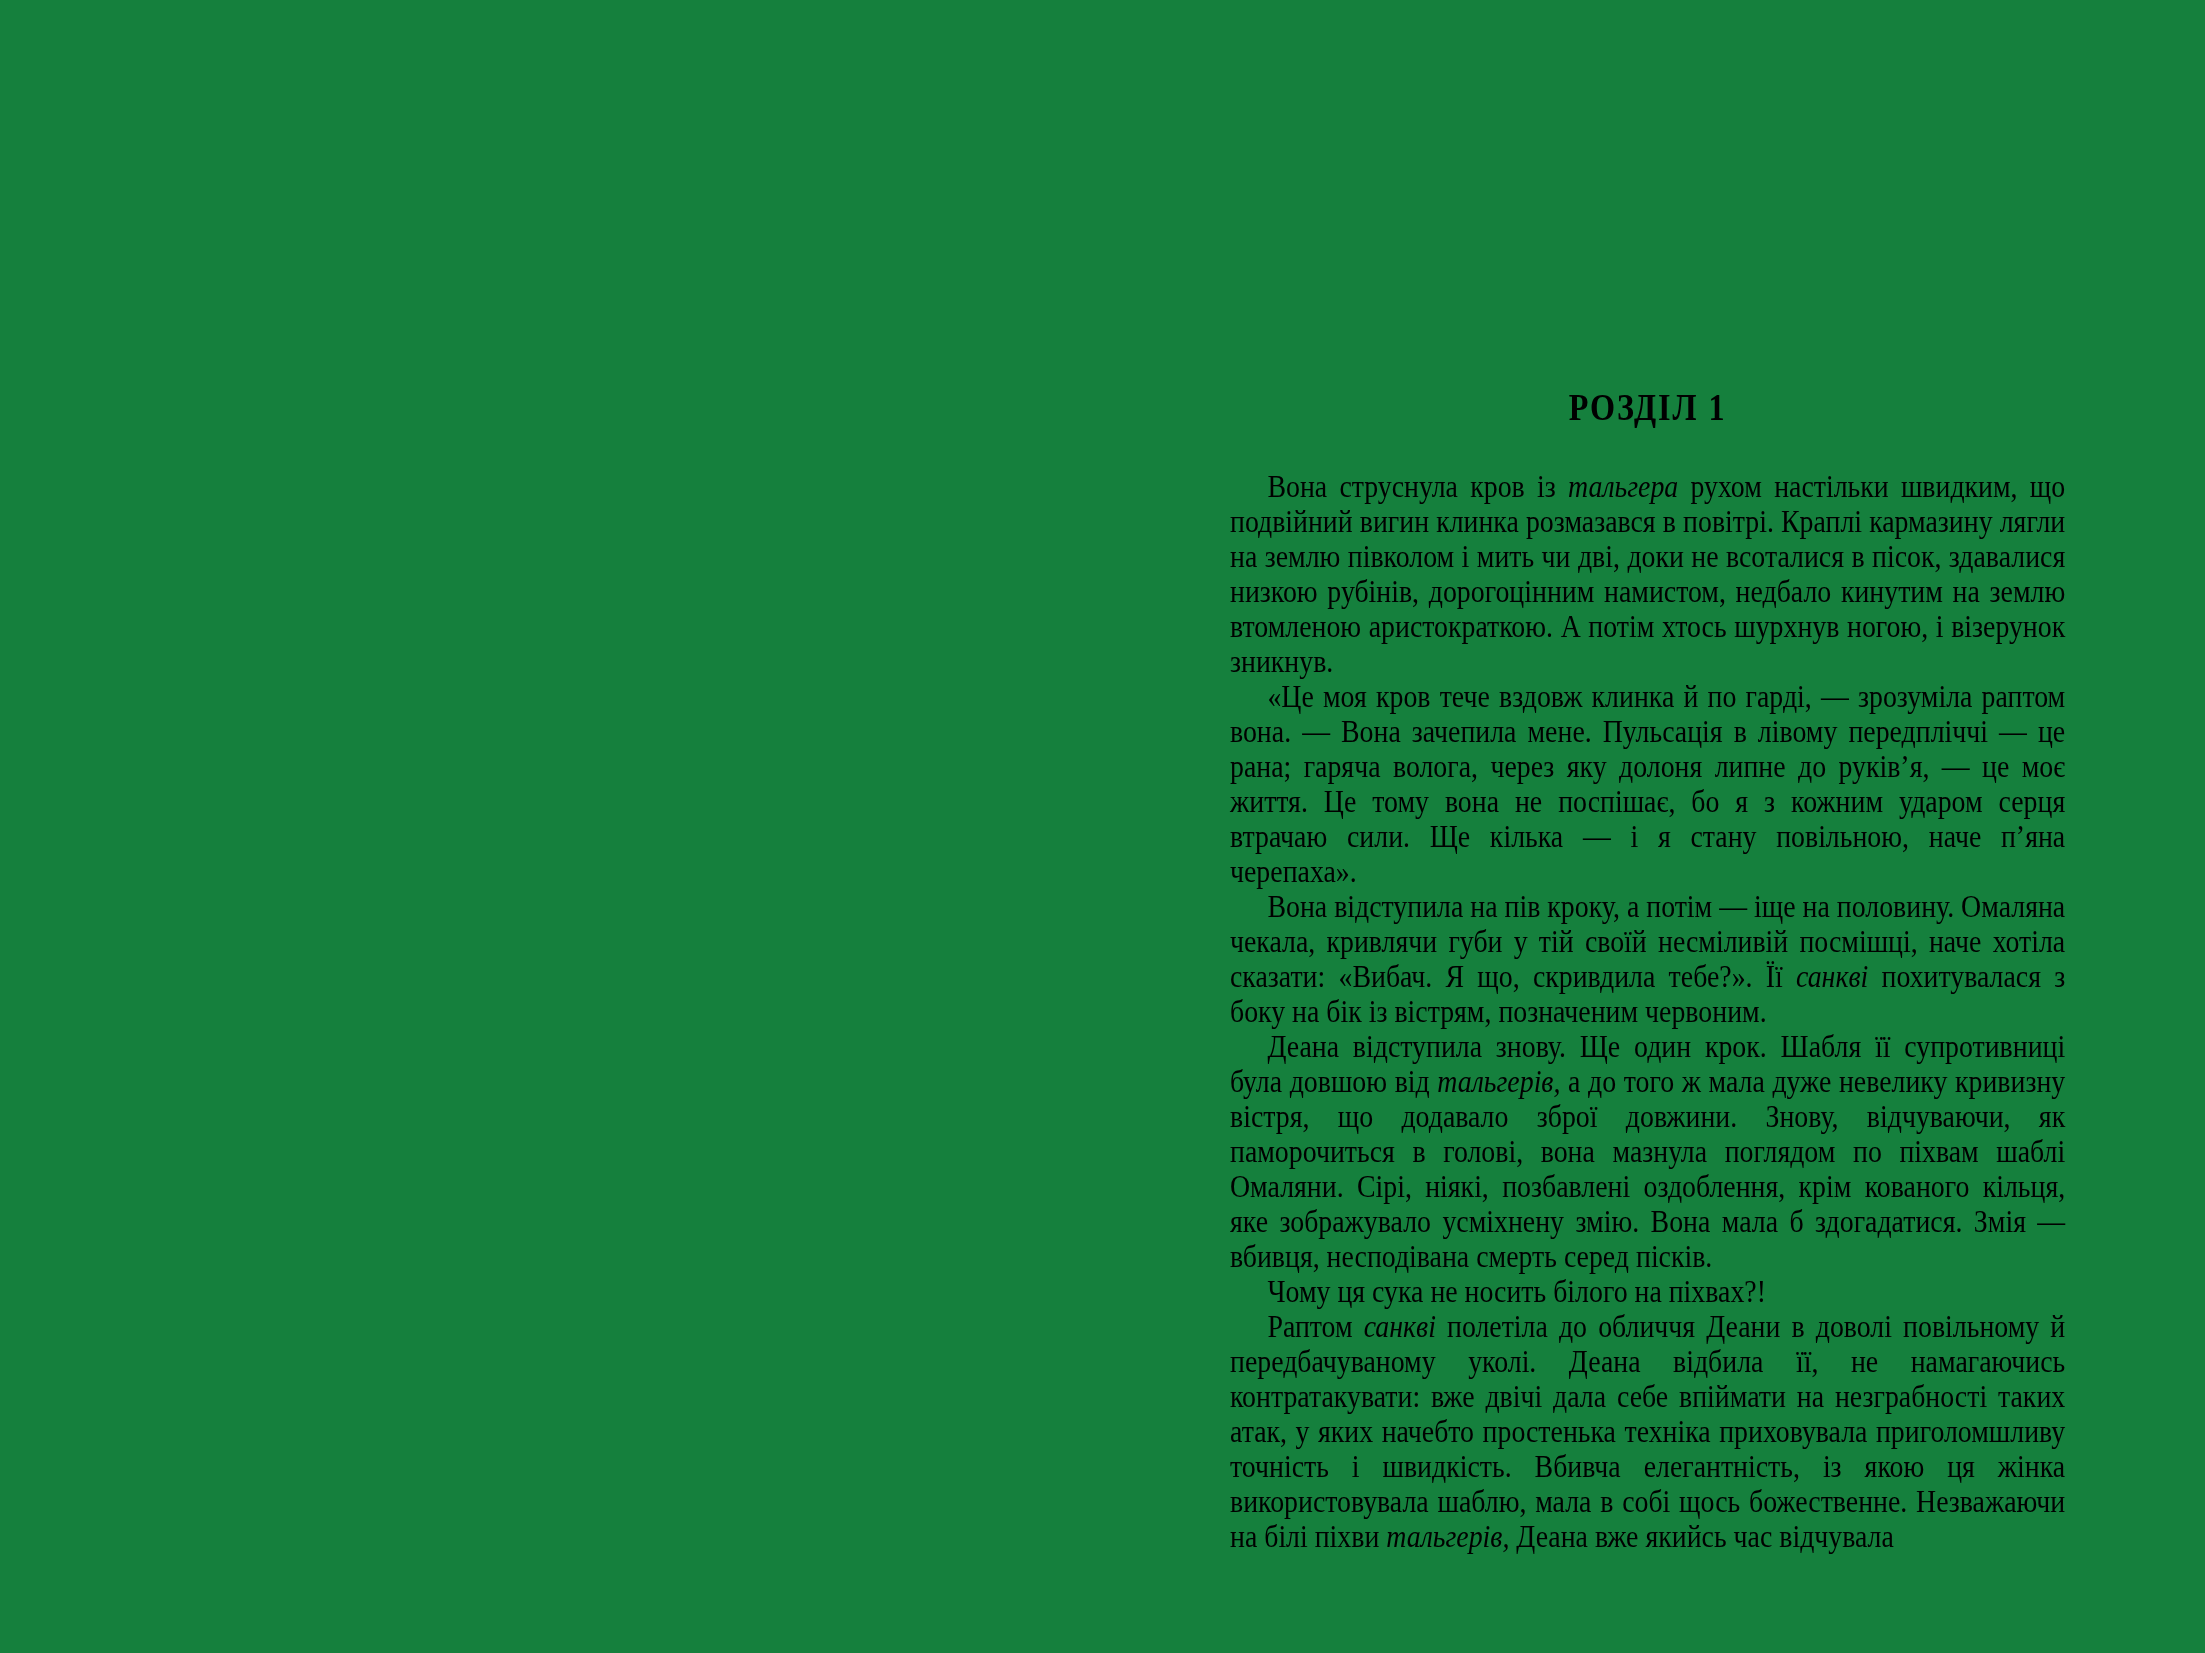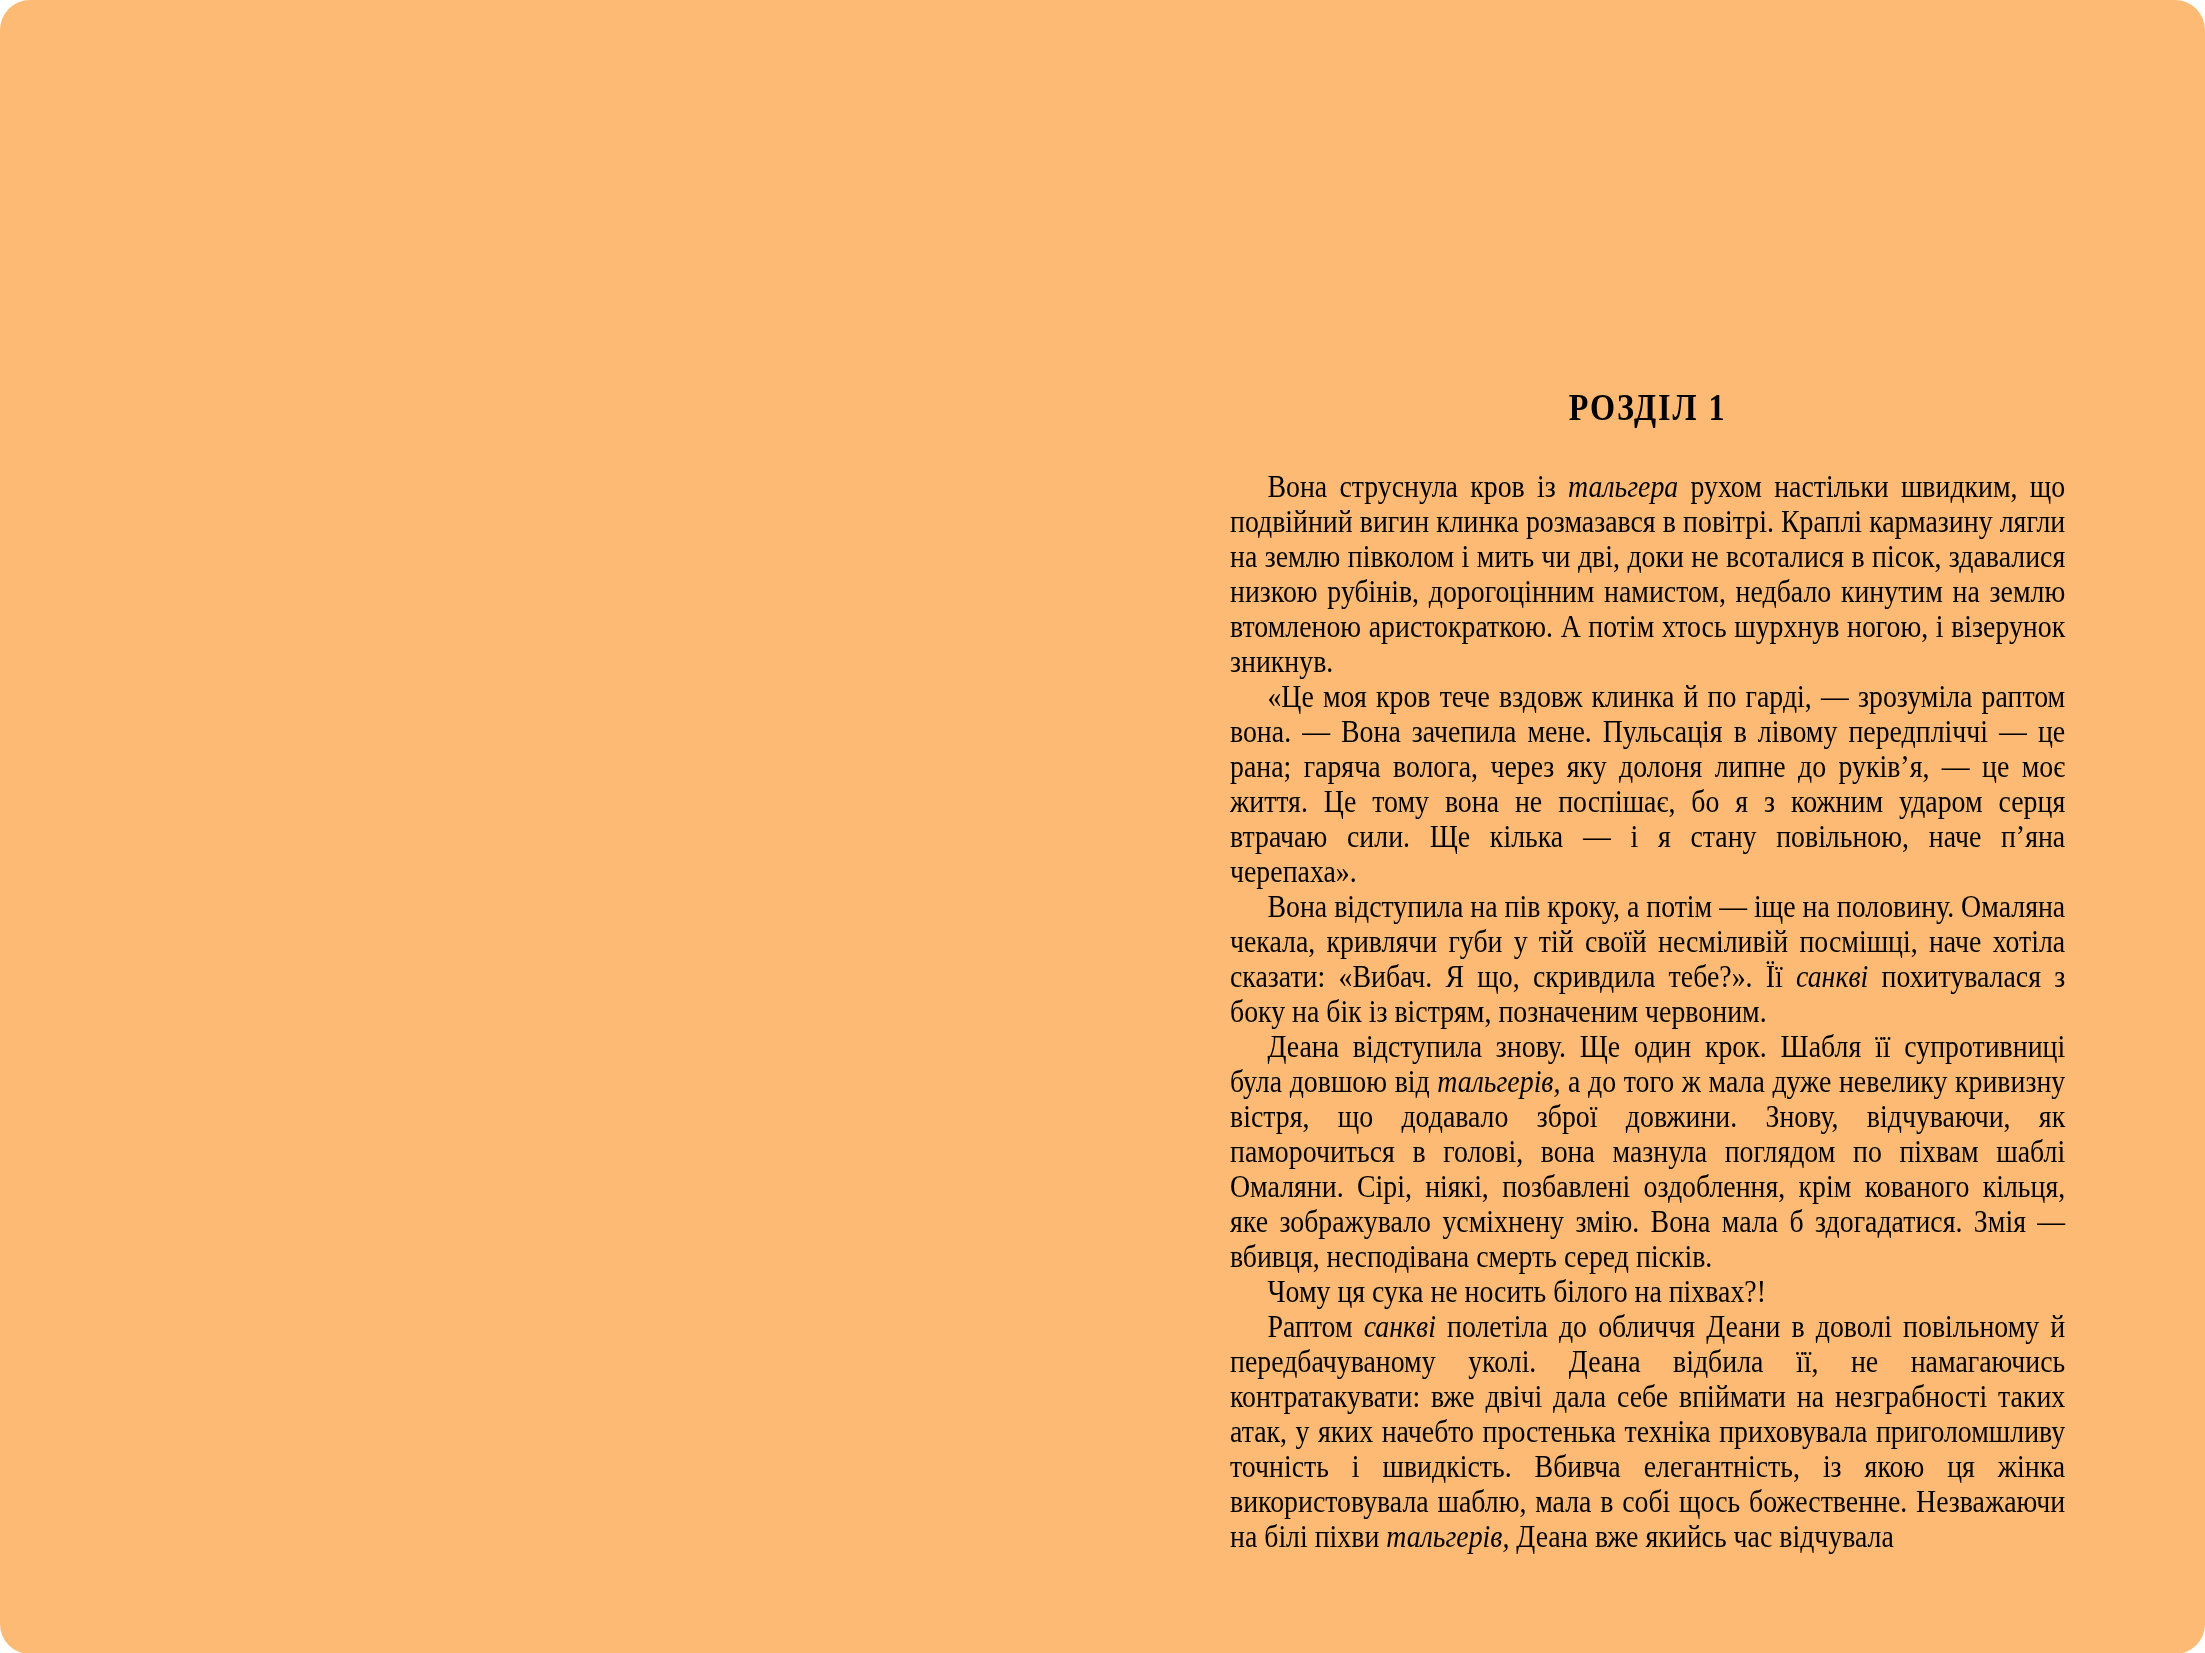--- a/index.html
+++ b/index.html
@@ -11,22 +11,21 @@
     width: 2205px;
     height: 1654px;
     position: relative;
     overflow: hidden;
     font-family: "Liberation Serif", serif;
     color: #000000;
   }
   .spread {
     position: absolute;
     inset: 0;
-    background: #fdba74;
-    border-radius: 30px;
+    background: #15803d;
   }
   
   .text-column {
     position: absolute;
     left: 1230px;
     top: 389px;
     width: 960px;              
     transform: scaleX(0.87);
     transform-origin: 0 0;
   }

